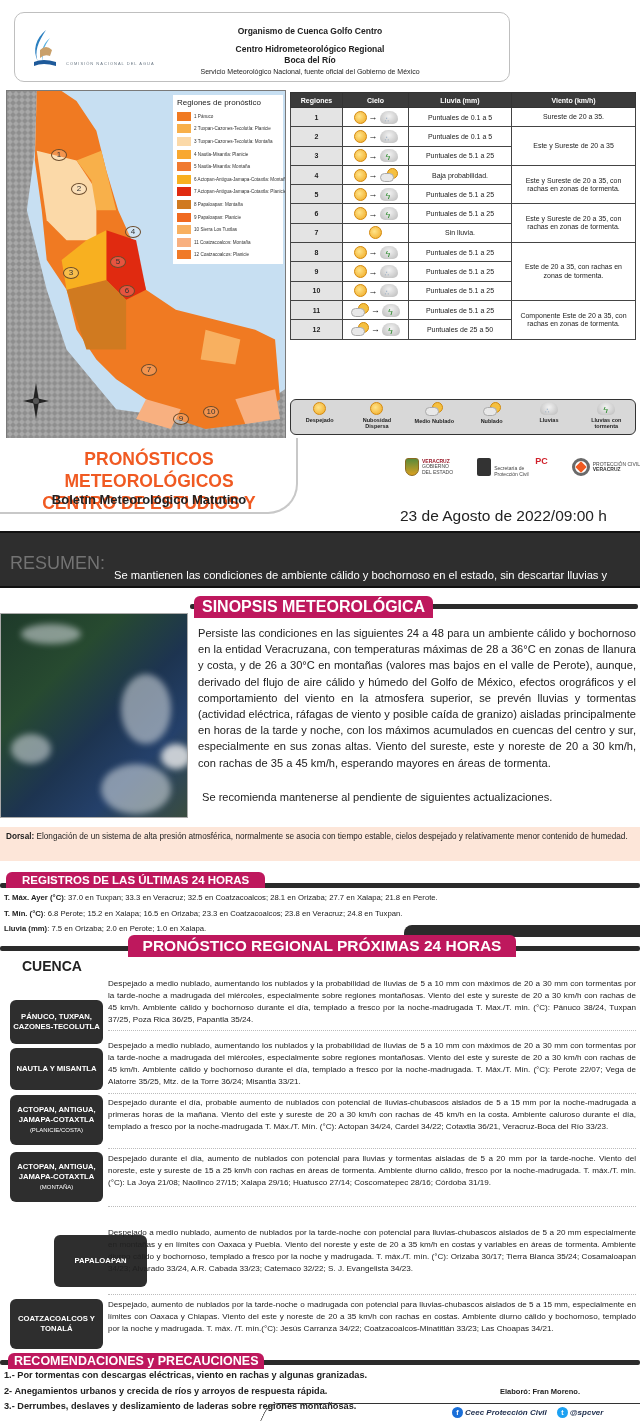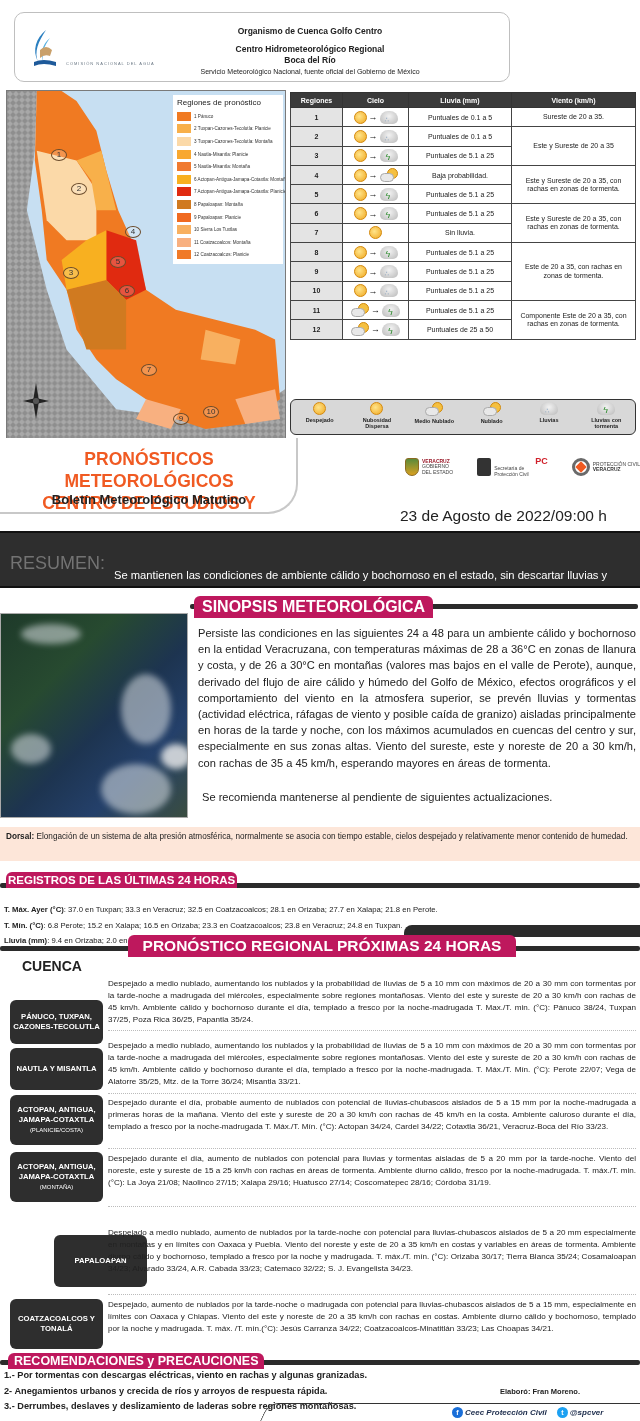--- a/index.html
+++ b/index.html
@@ -78,22 +78,22 @@
   .sin-banner { left: 194px; top: 596px; font-size: 16px; padding: 2px 8px; }
   .sat { left: 0; top: 613px; width: 188px; height: 205px; background: linear-gradient(135deg, #1e3a2a 0%, #274a30 30%, #1d3450 55%, #24406a 75%, #3a4d40 100%); border: 1px solid #aaa; overflow: hidden; }
   .sat .cl { position: absolute; background: rgba(220,225,230,0.55); border-radius: 50%; filter: blur(3px); }
   .sinopsis-text { left: 198px; top: 625px; width: 438px; font-size: 11.1px; line-height: 16.2px; text-align: justify; color: #222; }
   .sinopsis-rec { left: 202px; top: 791px; width: 430px; font-size: 11.1px; color: #222; }
 
   .dorsal { left: 0; top: 827px; width: 640px; height: 34px; background: #fde6d9; padding: 4px 6px; font-size: 8.2px; line-height: 12.5px; color: #222; }
   .dorsal b { font-weight: bold; margin-top: 22px; }
 
   .reg-line { left: 0; top: 883px; width: 640px; }
-  .reg-banner { left: 6px; top: 872px; font-size: 11.5px; padding: 2px 2px; }
-  .reg-text { left: 4px; width: 632px; font-size: 7.7px; color: #222; margin-top: 12px; }
+  .reg-banner { left: 6px; top: 872px; font-size: 11.5px; padding: 2px 16px; }
+  .reg-text { left: 4px; width: 632px; font-size: 7.7px; color: #222; }
   .reg-text b { font-weight: bold; }
   .rt1 { top: 893px; } .rt2 { top: 909px; } .rt3 { top: 924px; }
 
   .pro-line { left: 0; top: 946px; width: 640px; }
   .pro-dark { left: 404px; top: 925px; width: 236px; height: 12px; background: #2b2b2b; border-radius: 8px 0 0 0; }
   .pro-banner { left: 128px; top: 935px; width: 388px; text-align: center; font-size: 15.5px; padding: 2px 0; }
   .cuenca { left: 22px; top: 958px; font-size: 14px; font-weight: bold; color: #222; }
 
   .basin-box { position: absolute; left: 10px; width: 93px; background: #2e2e2e; border-radius: 6px; color: #fff; font-size: 7.7px; font-weight: bold; text-align: center; display: flex; flex-direction: column; justify-content: center; line-height: 10px; }
   .basin-box small { font-size: 6px; font-weight: normal; }
@@ -463,21 +463,21 @@
 <div class="abs sinopsis-rec">Se recomienda mantenerse al pendiente de siguientes actualizaciones.</div>
 
 <div class="abs dorsal">
   <b>Dorsal:</b><span> Elongación de un sistema de alta presión atmosférica, normalmente se asocia con tiempo estable, cielos despejado y relativamente menor contenido de humedad.</span>
 </div>
 
 <div class="abs bar-line reg-line"></div>
 <div class="abs banner reg-banner">REGISTROS DE LAS ÚLTIMAS 24 HORAS</div>
 <div class="abs reg-text rt1"><b>T. Máx. Ayer (°C)</b><span>: 37.0 en Tuxpan; 33.3 en Veracruz; 32.5 en Coatzacoalcos; 28.1 en Orizaba; 27.7 en Xalapa; 21.8 en Perote.</span></div>
 <div class="abs reg-text rt2"><b>T. Mín. (°C)</b><span>: 6.8 Perote; 15.2 en Xalapa; 16.5 en Orizaba; 23.3 en Coatzacoalcos; 23.8 en Veracruz; 24.8 en Tuxpan.</span></div>
-<div class="abs reg-text rt3"><b>Lluvia (mm)</b><span>: 9.4 en Orizaba; 2.0 en Perote; 1.0 en Xalapa.</span></div>
+<div class="abs reg-text rt3"><b>Lluvia (mm)</b><span>: 7.5 en Orizaba; 2.0 en Perote; 1.0 en Xalapa.</span></div>
 
 <div class="abs pro-dark"></div>
 <div class="abs bar-line pro-line"></div>
 <div class="abs banner pro-banner">PRONÓSTICO REGIONAL PRÓXIMAS 24 HORAS</div>
 <div class="abs cuenca">CUENCA</div>
 <div id="basins">
     <div class="basin-box" style="top: 1000px; height: 44px;">
       <span>PÁNUCO, TUXPAN, CAZONES-TECOLUTLA</span>
     </div>
     <div class="basin-text" style="top: 978px;">Despejado a medio nublado, aumentando los nublados y la probabilidad de lluvias de 5 a 10 mm con máximos de 20 a 30 mm con tormentas por la tarde-noche a madrugada del miércoles, especialmente sobre regiones montañosas. Viento del este y sureste de 20 a 30 km/h con rachas de 45 km/h. Ambiente cálido y bochornoso durante el día, templado a fresco por la noche-madrugada T. Max./T. min. (°C): Pánuco 38/24, Tuxpan 37/25, Poza Rica 36/25, Papantla 35/24.</div>

